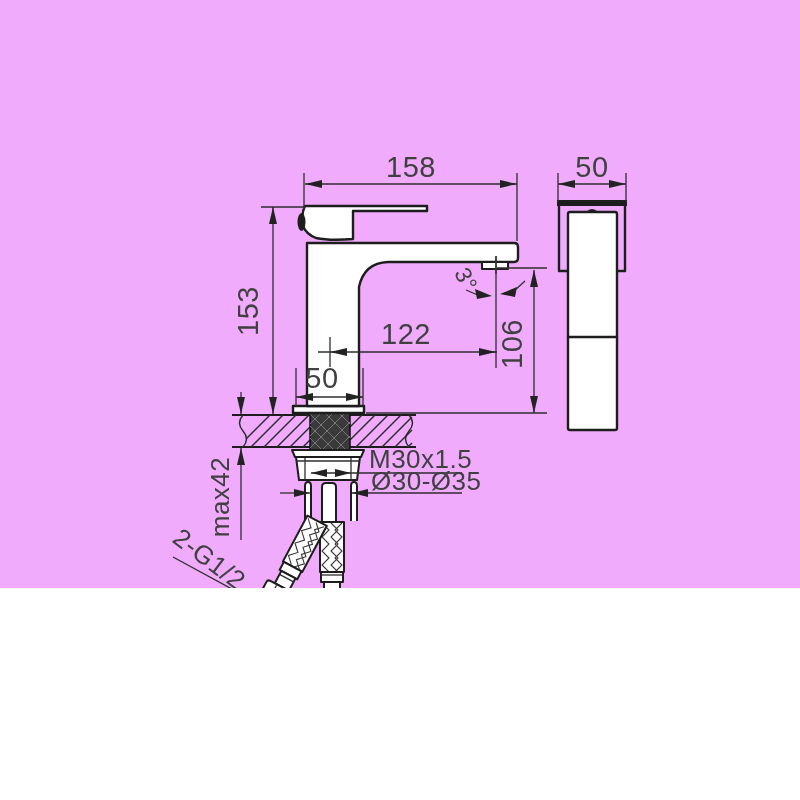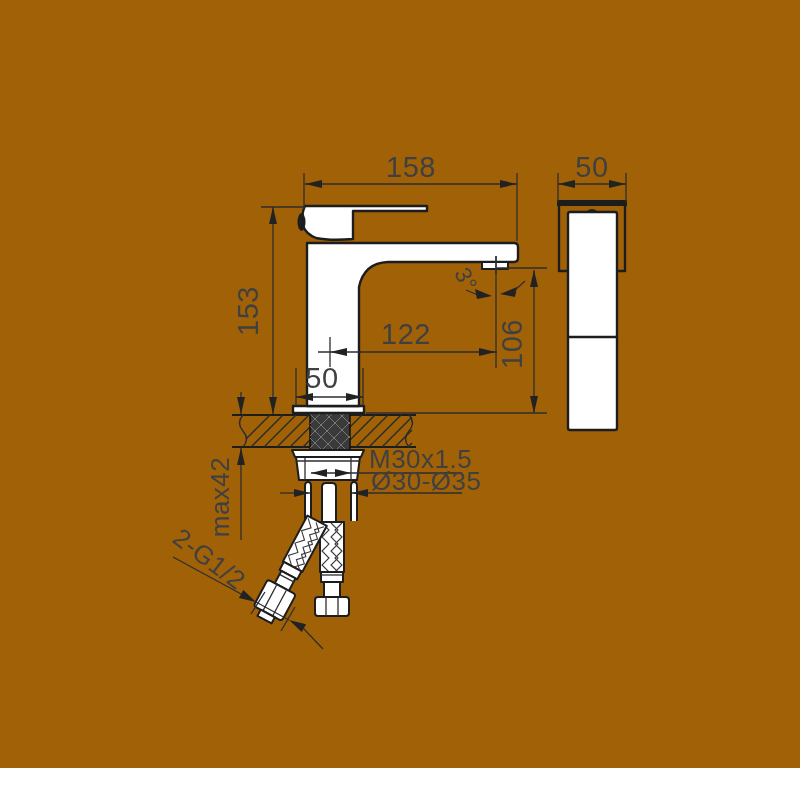--- a/index.html
+++ b/index.html
@@ -1,16 +1,16 @@
 <!DOCTYPE html>
 <html><head>
 <meta charset="utf-8">
 <style>
   html,body{margin:0;padding:0;background:#fff;}
-  .canvas{position:relative;width:800px;height:768px;background:#a16207;overflow:hidden;}
+  .canvas{position:relative;width:800px;height:588px;background:#f0abfc;overflow:hidden;}
   svg{display:block;}
   .o  {stroke:#1d1d1d;stroke-width:2.4;fill:#fff;stroke-linejoin:round;stroke-linecap:round;}
   .ol {stroke:#1d1d1d;stroke-width:2.4;fill:none;stroke-linejoin:round;stroke-linecap:round;}
   .o2 {stroke:#1d1d1d;stroke-width:2;fill:#fff;stroke-linejoin:round;}
   .ln {stroke:#1d1d1d;stroke-width:2;fill:none;}
   .t  {stroke:#2e2e2e;stroke-width:1.3;fill:none;}
   .h  {stroke:#2b2b2b;stroke-width:1.4;fill:none;}
   .w  {stroke:#888;stroke-width:1;fill:none;opacity:.8;}
   .z  {stroke:#3a3a3a;stroke-width:1.1;fill:none;}
   .a  {fill:#222;stroke:none;}

